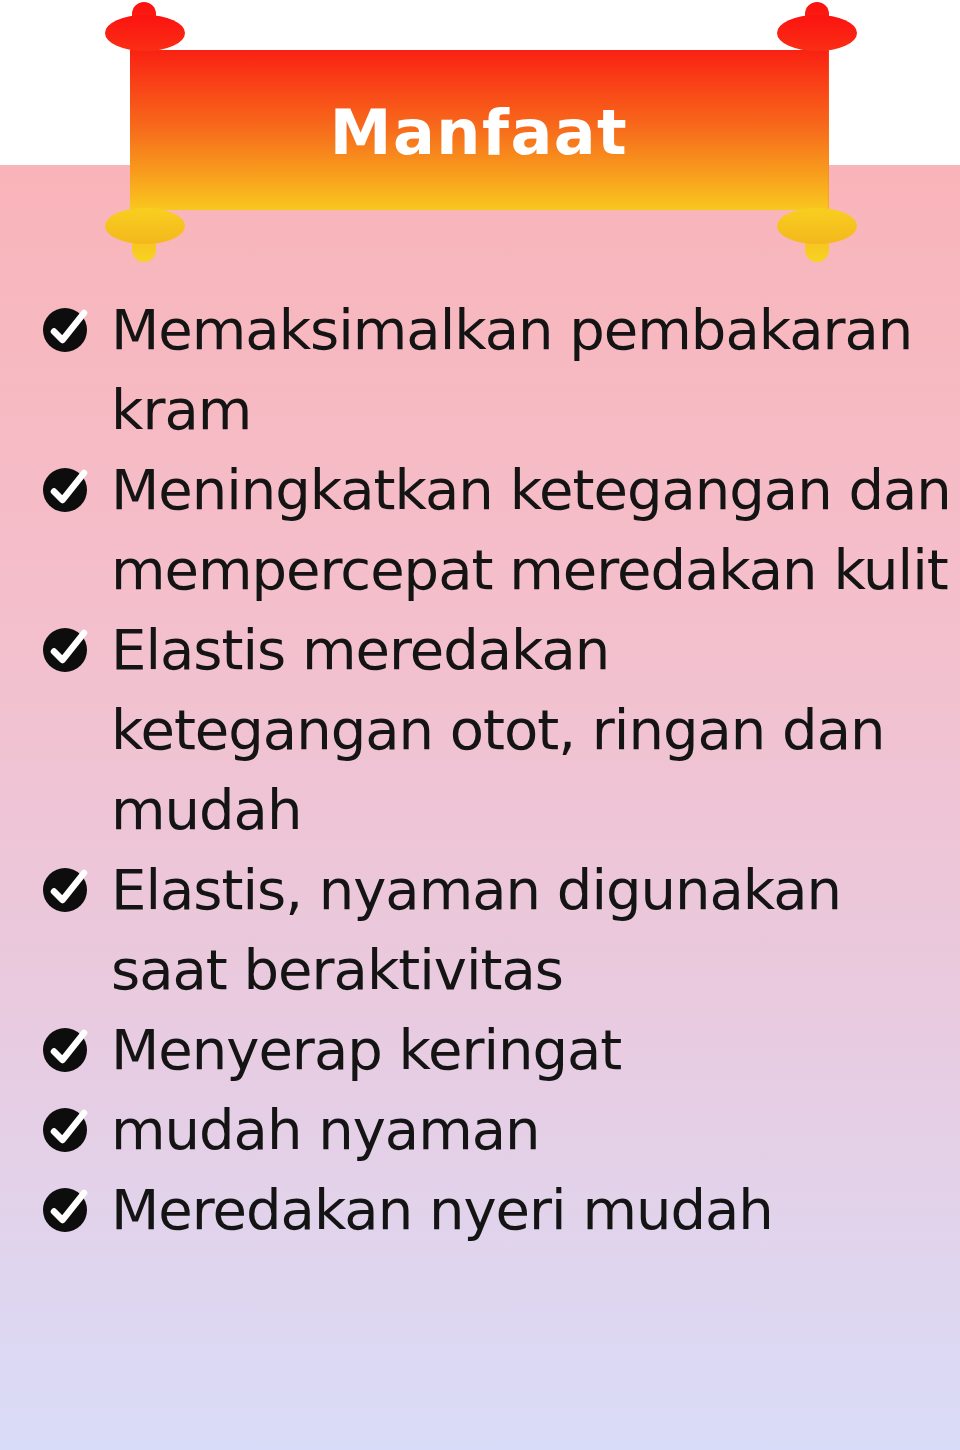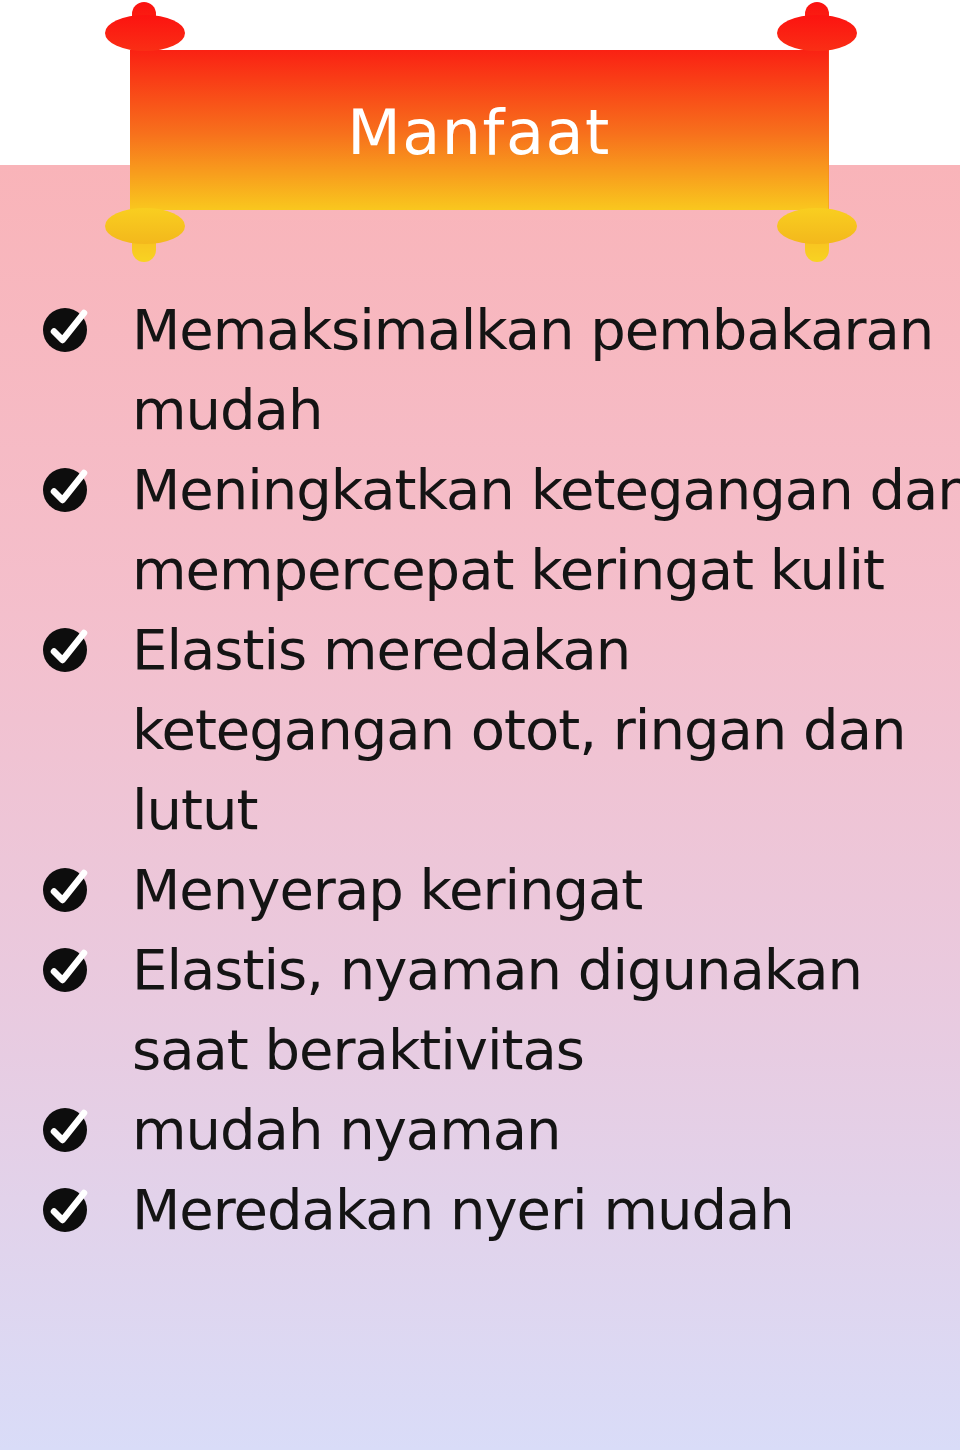--- a/index.html
+++ b/index.html
@@ -45,21 +45,21 @@
     height: 160px;
     background: linear-gradient(180deg, #fa2113 0%, #f7701c 52%, #f9c71e 100%);
     z-index: 2;
     display: flex;
     align-items: center;
     justify-content: center;
   }
   .banner-title {
     color: #ffffff;
     font-size: 62px;
-    font-weight: normal;
+    font-weight: bold;
     letter-spacing: 1.5px;
     transform: translateY(2px);
   }
 
   .pole-ellipse {
     position: absolute;
     width: 80px;
     height: 36px;
     border-radius: 50%;
     z-index: 3;
@@ -88,21 +88,21 @@
     margin-top: 17px;
     margin-right: 23px;
   }
   .check svg { display: block; overflow: visible; }
   .lines {
     color: #141414;
     font-size: 56px;
     line-height: 80px;
     letter-spacing: -1px;
   }
-  .line { white-space: nowrap; margin-left: 21px; }
+  .line { white-space: nowrap; }
 </style>
 </head>
 <body>
 
 <div class="page">
 
   <div class="bg-gradient"></div>
 
   <div>
     <div class="pole-rod left"></div>
@@ -122,60 +122,48 @@
 
     <div class="item">
       <span class="check">
         <svg width="46" height="46" viewBox="0 0 46 46">
           <circle cx="23" cy="23" r="22" fill="#0d0d0d"></circle>
           <path d="M12 24.5 L20.5 33 L42 6" fill="none" stroke="#ffffff" stroke-width="6.5" stroke-linecap="round" stroke-linejoin="round"></path>
         </svg>
       </span>
       <div class="lines">
         <div class="line">Memaksimalkan pembakaran</div>
-        <div class="line">mudah</div>
+        <div class="line">kram</div>
       </div>
     </div>
 
     <div class="item">
       <span class="check">
         <svg width="46" height="46" viewBox="0 0 46 46">
           <circle cx="23" cy="23" r="22" fill="#0d0d0d"></circle>
           <path d="M12 24.5 L20.5 33 L42 6" fill="none" stroke="#ffffff" stroke-width="6.5" stroke-linecap="round" stroke-linejoin="round"></path>
         </svg>
       </span>
       <div class="lines">
         <div class="line">Meningkatkan ketegangan dan</div>
-        <div class="line">mempercepat keringat kulit</div>
+        <div class="line">mempercepat meredakan kulit</div>
       </div>
     </div>
 
     <div class="item">
       <span class="check">
         <svg width="46" height="46" viewBox="0 0 46 46">
           <circle cx="23" cy="23" r="22" fill="#0d0d0d"></circle>
           <path d="M12 24.5 L20.5 33 L42 6" fill="none" stroke="#ffffff" stroke-width="6.5" stroke-linecap="round" stroke-linejoin="round"></path>
         </svg>
       </span>
       <div class="lines">
         <div class="line">Elastis meredakan</div>
         <div class="line">ketegangan otot, ringan dan</div>
-        <div class="line">lutut</div>
-      </div>
-    </div>
-
-    <div class="item">
-      <span class="check">
-        <svg width="46" height="46" viewBox="0 0 46 46">
-          <circle cx="23" cy="23" r="22" fill="#0d0d0d"></circle>
-          <path d="M12 24.5 L20.5 33 L42 6" fill="none" stroke="#ffffff" stroke-width="6.5" stroke-linecap="round" stroke-linejoin="round"></path>
-        </svg>
-      </span>
-      <div class="lines">
-        <div class="line">Menyerap keringat</div>
+        <div class="line">mudah</div>
       </div>
     </div>
 
     <div class="item">
       <span class="check">
         <svg width="46" height="46" viewBox="0 0 46 46">
           <circle cx="23" cy="23" r="22" fill="#0d0d0d"></circle>
           <path d="M12 24.5 L20.5 33 L42 6" fill="none" stroke="#ffffff" stroke-width="6.5" stroke-linecap="round" stroke-linejoin="round"></path>
         </svg>
       </span>
@@ -186,20 +174,32 @@
     </div>
 
     <div class="item">
       <span class="check">
         <svg width="46" height="46" viewBox="0 0 46 46">
           <circle cx="23" cy="23" r="22" fill="#0d0d0d"></circle>
           <path d="M12 24.5 L20.5 33 L42 6" fill="none" stroke="#ffffff" stroke-width="6.5" stroke-linecap="round" stroke-linejoin="round"></path>
         </svg>
       </span>
       <div class="lines">
+        <div class="line">Menyerap keringat</div>
+      </div>
+    </div>
+
+    <div class="item">
+      <span class="check">
+        <svg width="46" height="46" viewBox="0 0 46 46">
+          <circle cx="23" cy="23" r="22" fill="#0d0d0d"></circle>
+          <path d="M12 24.5 L20.5 33 L42 6" fill="none" stroke="#ffffff" stroke-width="6.5" stroke-linecap="round" stroke-linejoin="round"></path>
+        </svg>
+      </span>
+      <div class="lines">
         <div class="line">mudah nyaman</div>
       </div>
     </div>
 
     <div class="item">
       <span class="check">
         <svg width="46" height="46" viewBox="0 0 46 46">
           <circle cx="23" cy="23" r="22" fill="#0d0d0d"></circle>
           <path d="M12 24.5 L20.5 33 L42 6" fill="none" stroke="#ffffff" stroke-width="6.5" stroke-linecap="round" stroke-linejoin="round"></path>
         </svg>

